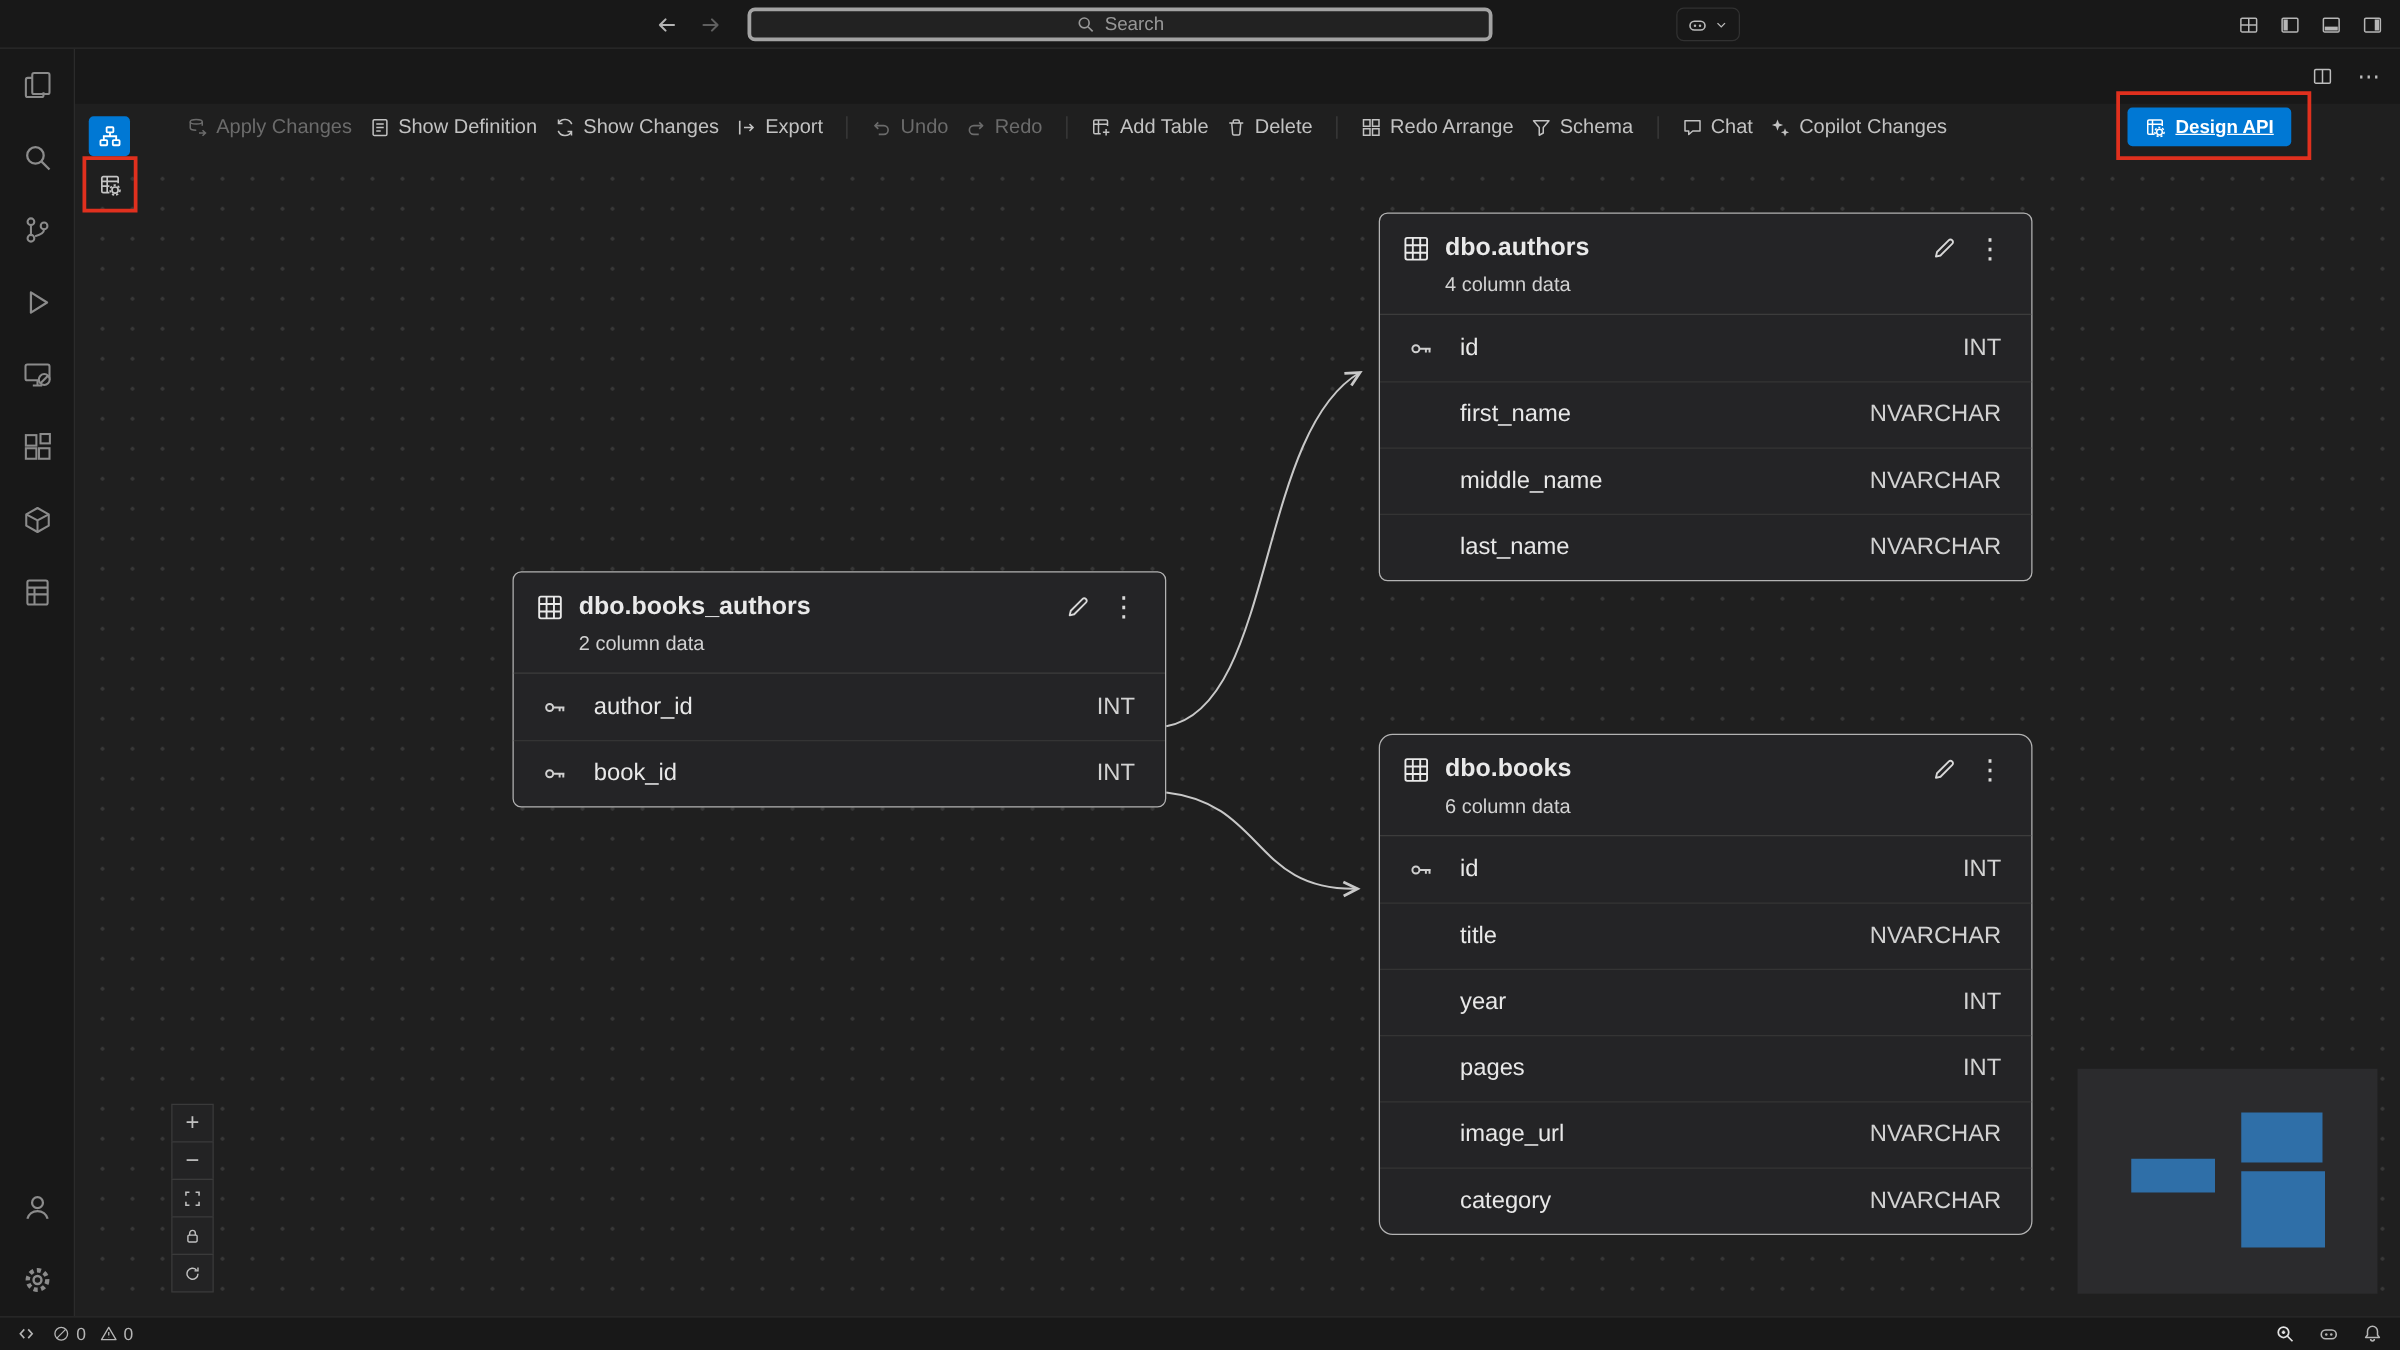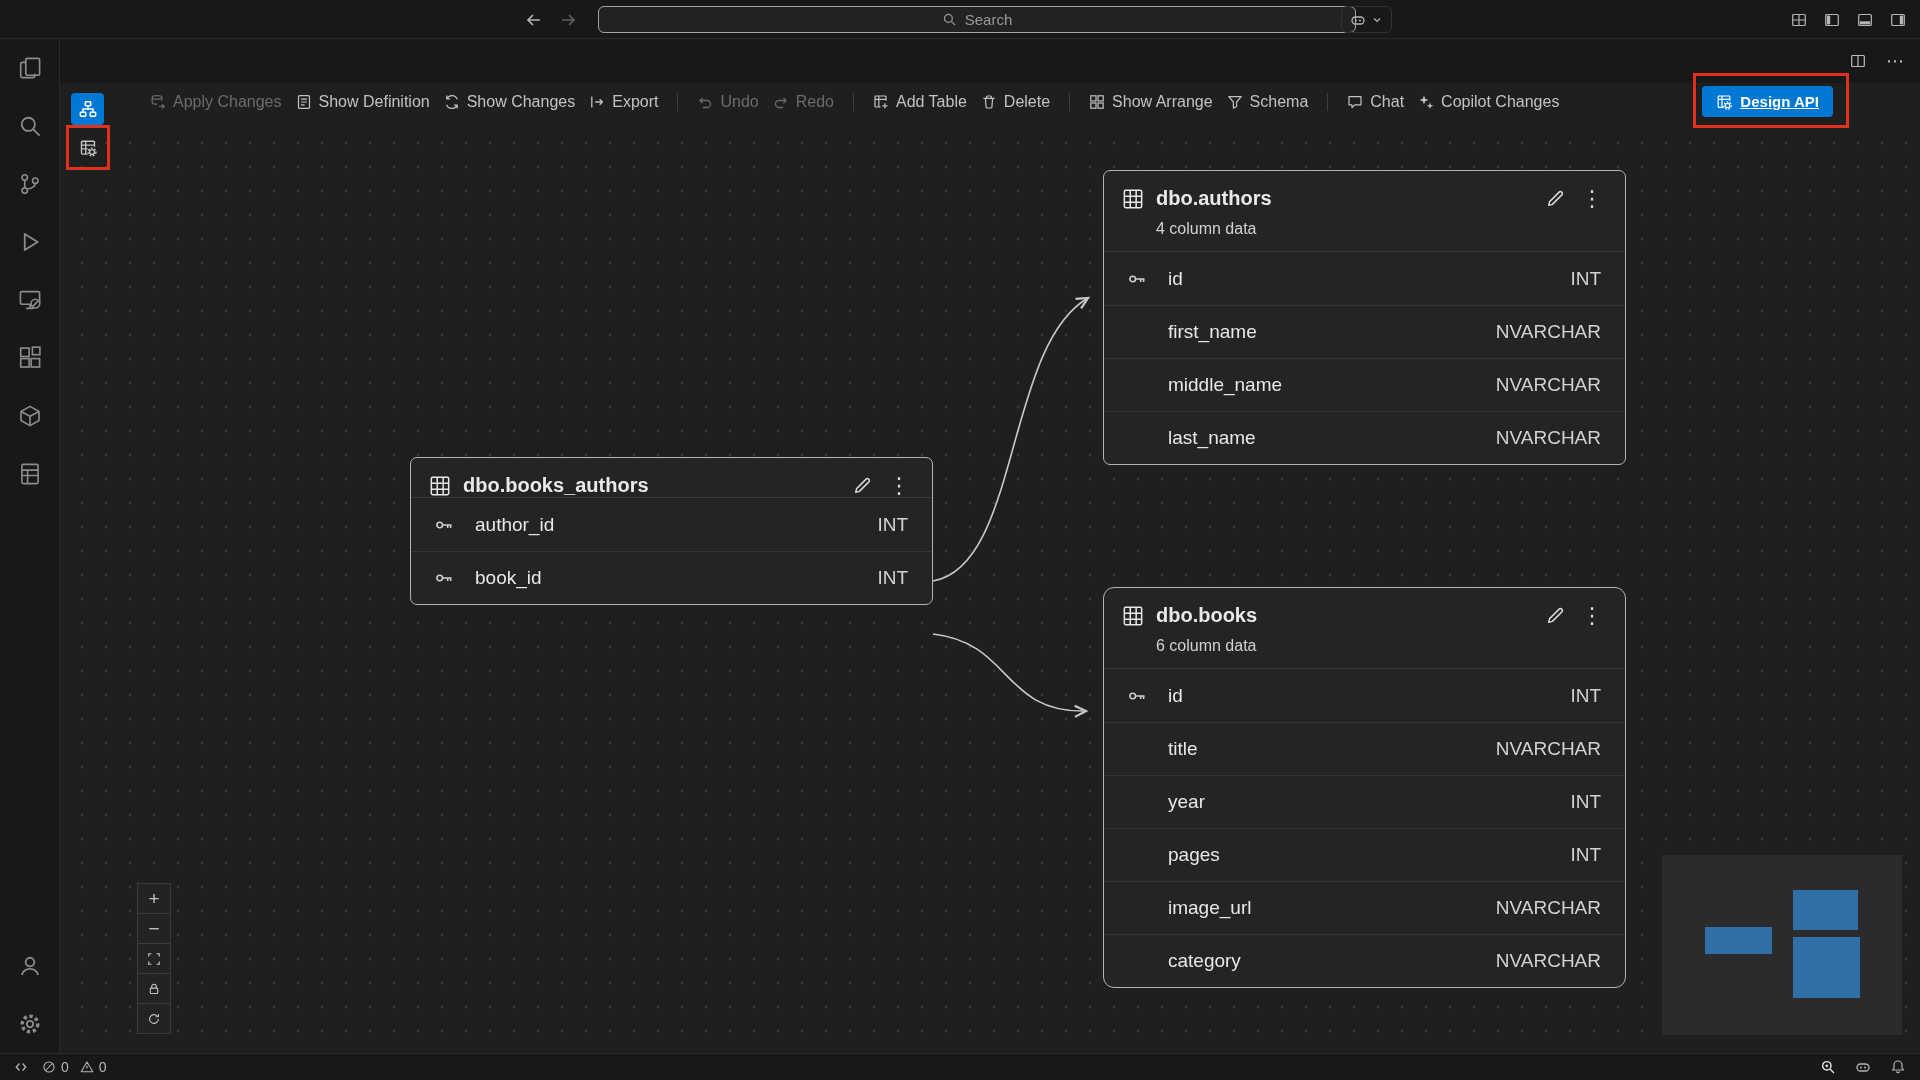--- a/index.html
+++ b/index.html
@@ -10,22 +10,22 @@
   }
   svg { display:block; }
   .i14{width:14px;height:14px} .i16{width:16px;height:16px} .i18{width:18px;height:18px}
   .i20{width:20px;height:20px} .i22{width:22px;height:22px} .i24{width:24px;height:24px}
 
   
   .titlebar { position:absolute; left:0; top:0; width:1920px; height:39px;
     background:#181818; border-bottom:1px solid #2b2b2b; z-index:20; }
   .nav-arrows { position:absolute; left:524px; top:0; height:39px; display:flex; align-items:center; gap:18px; color:#b4b4b4; }
   .nav-arrows .dim { color:#5f5f5f; }
-  .cmd-center { position:absolute; left:598px; top:6px; width:758px; height:27px;
-    background:#222222; border:1px solid #a3a3a3; border-radius:6px;
+  .cmd-center { position:absolute; left:598px; top:6px; width:596px; height:27px;
+    background:#222222; border:3px solid #a3a3a3; border-radius:6px;
     display:flex; align-items:center; justify-content:center; gap:8px; color:#989898; font-size:15px; cursor:pointer; }
   .copilot-menu { position:absolute; left:1341px; top:6px; height:27px; padding:0 8px;
     border:1px solid #313131; border-radius:6px; display:flex; align-items:center; gap:5px; color:#b9b9b9; }
   .window-icons { position:absolute; right:14px; top:0; height:39px; display:flex; align-items:center; gap:17px; color:#b6b6b6; }
 
   
   .activitybar { position:absolute; left:0; top:39px; width:60px; bottom:27px;
     background:#181818; border-right:1px solid #2b2b2b; display:flex; flex-direction:column; align-items:center; z-index:15; }
   .act-icon { width:60px; height:58px; display:flex; align-items:center; justify-content:center; color:#8b8b8b; cursor:pointer; }
   .act-spacer { flex:1; }
@@ -325,21 +325,21 @@
   <div class="tb-sep"></div>
   <div class="tb-item">
     <span>
       <svg class="i16" viewBox="0 0 16 16" fill="none" stroke="currentColor" stroke-width="1.2">
           <rect x="1.8" y="1.8" width="5.2" height="5.2"></rect>
           <rect x="9" y="1.8" width="5.2" height="5.2"></rect>
           <rect x="1.8" y="9" width="5.2" height="5.2"></rect>
           <rect x="9" y="9" width="5.2" height="5.2"></rect>
         </svg>
     </span>
-    <span>Show Arrange</span>
+    <span>Redo Arrange</span>
   </div>
   <div class="tb-item">
     <span>
       <svg class="i16" viewBox="0 0 16 16" fill="none" stroke="currentColor" stroke-width="1.2" stroke-linejoin="round">
           <path d="M1.8 2.6h12.4L9.6 8v4.4l-3.2 1.8V8z"></path>
         </svg>
     </span>
     <span>Schema</span>
   </div>
   <div class="tb-sep"></div>
@@ -413,20 +413,21 @@
           </svg>
       </span>
       <span class="tc-name">dbo.books_authors</span>
       <span class="tc-pencil">
         <svg class="i20" viewBox="0 0 16 16" fill="none" stroke="currentColor" stroke-width="1.2" stroke-linejoin="round">
             <path d="M3 13l.7-2.9 7.6-7.6a1.4 1.4 0 0 1 2 0l.2.2a1.4 1.4 0 0 1 0 2L5.9 12.3 3 13z"></path>
           </svg>
       </span>
       <span class="tc-kebab">⋮</span>
     </div>
+    <div class="tc-sub">2 column data</div>
     <div class="tc-rows">
       <div class="row">
         <span class="key-slot">
             <svg class="i18" viewBox="0 0 16 16" fill="none" stroke="currentColor" stroke-width="1.4">
               <circle cx="4.2" cy="8" r="2.5"></circle>
               <path d="M6.7 8h8M11.3 8v2.6M13.9 8v2.6"></path>
             </svg>
           </span>
         <span class="col-name">author_id</span>
         <span class="col-type">INT</span>

